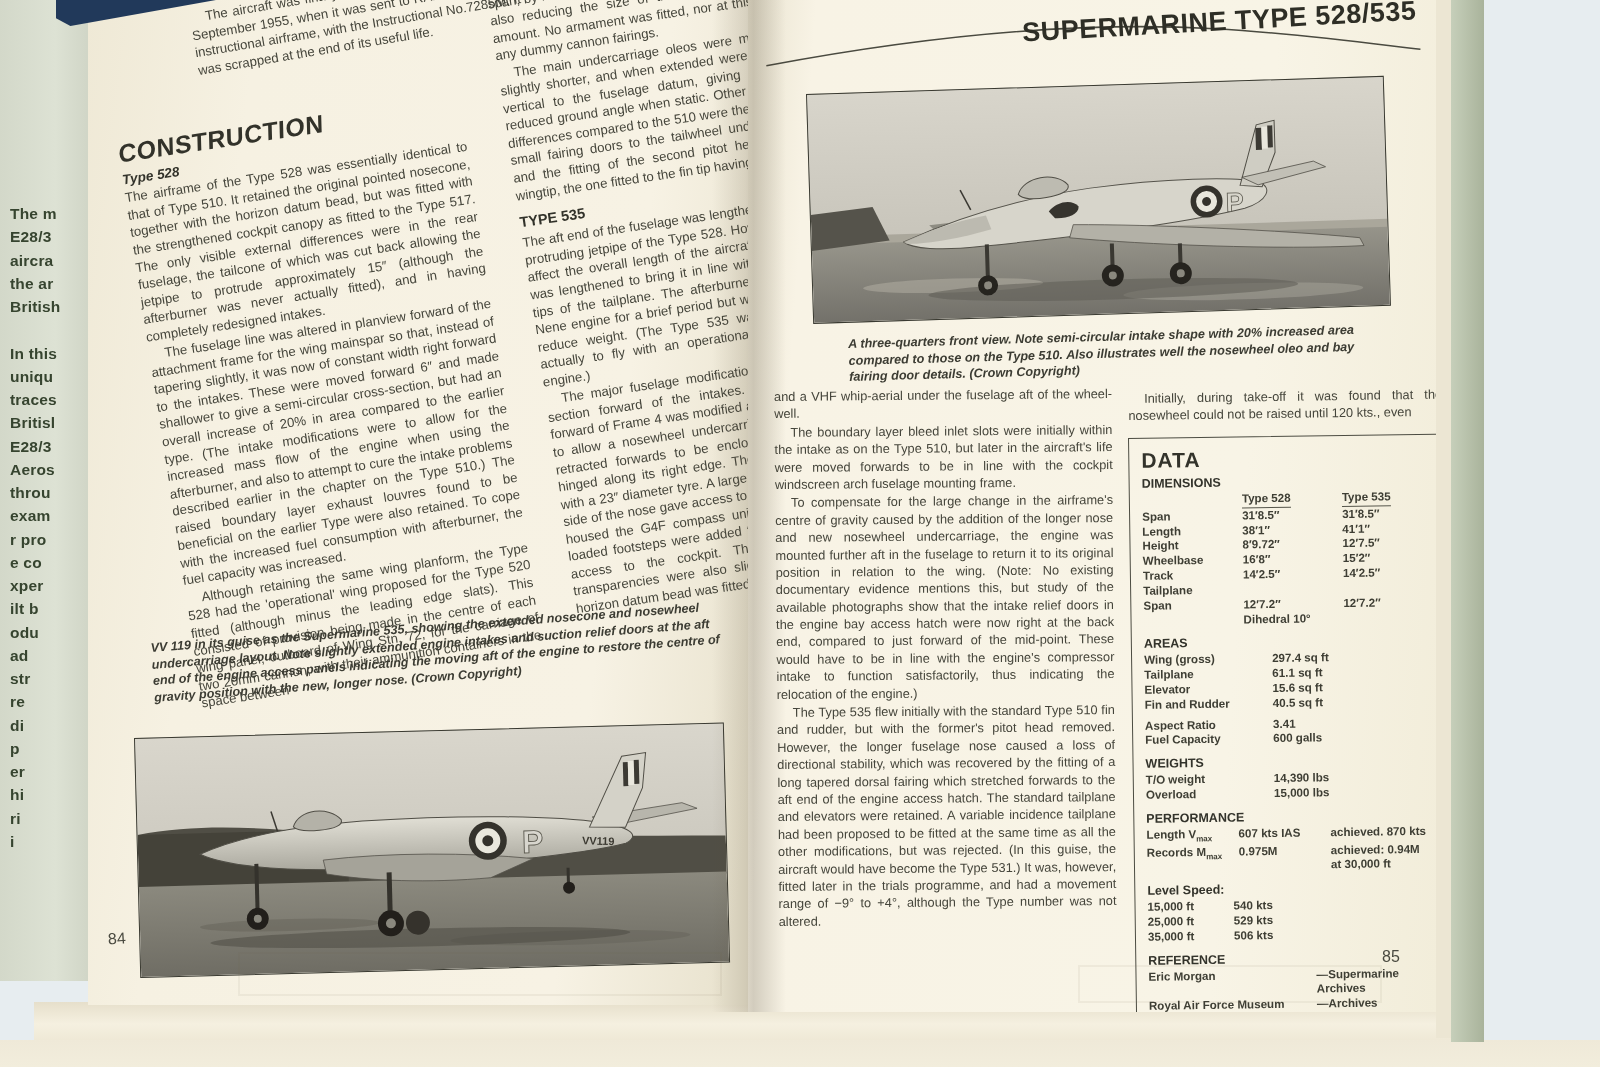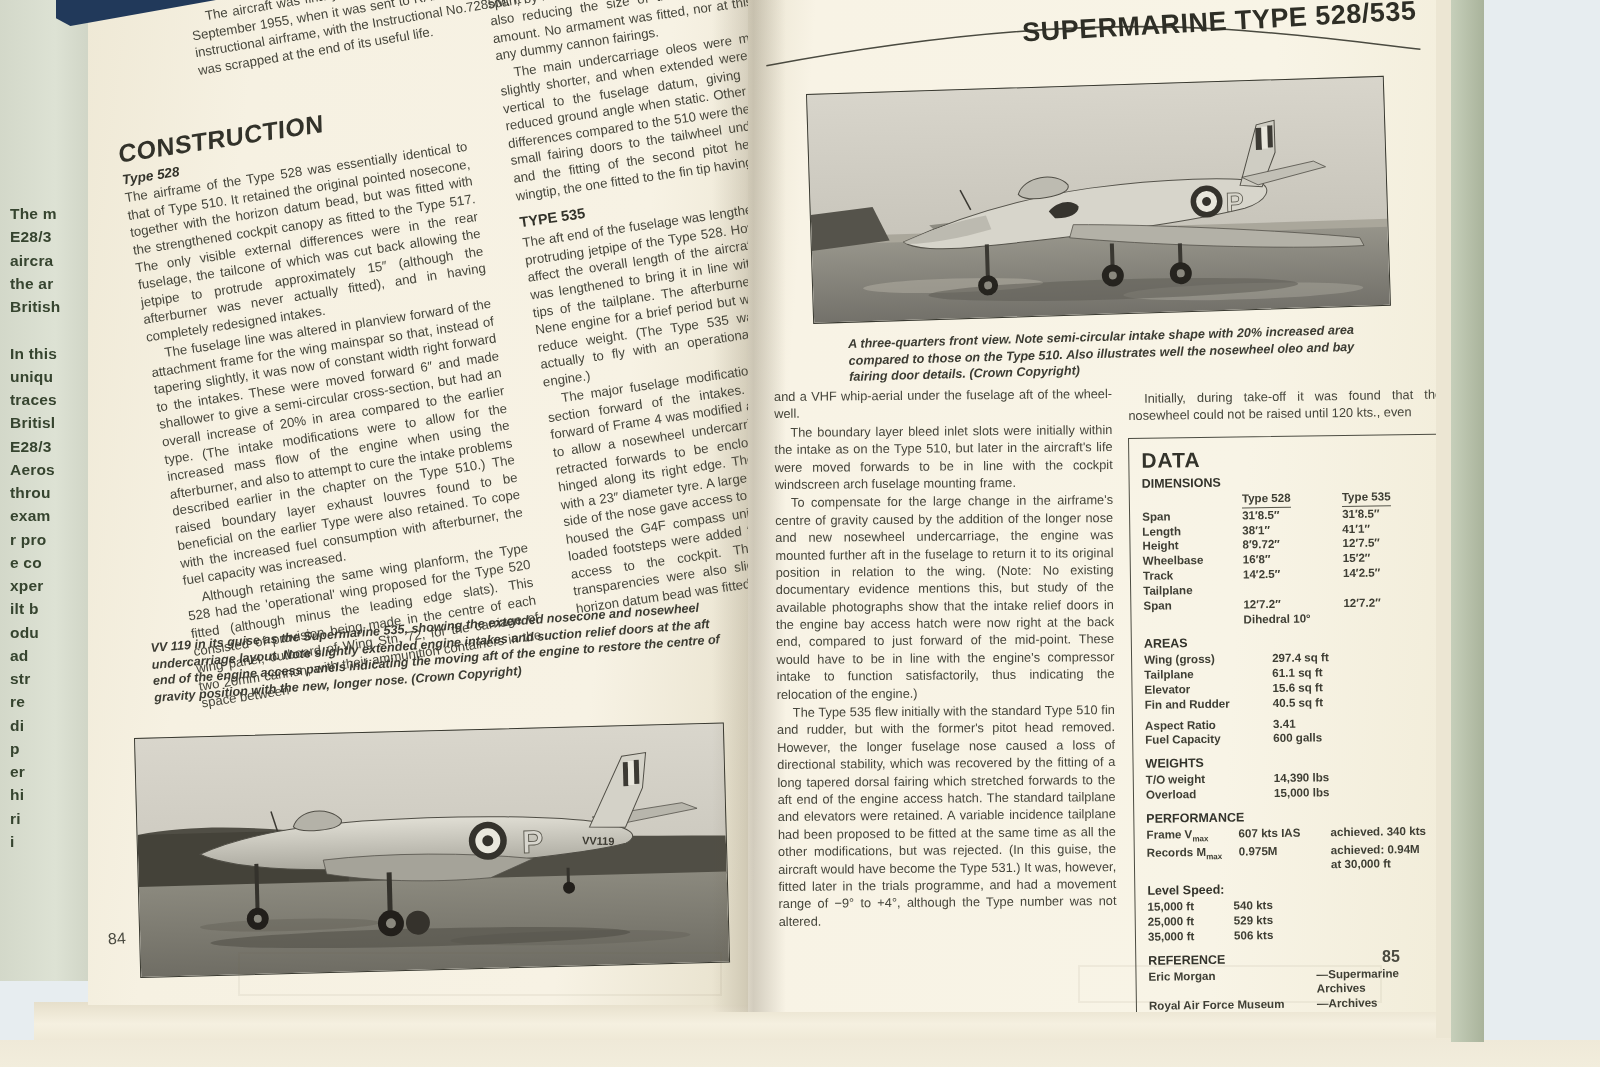--- a/index.html
+++ b/index.html
@@ -362,23 +362,23 @@
         <div class="alabel">T/O weight</div>
         <div class="aval">14,390 lbs</div>
       </div>
       <div class="arow">
         <div class="alabel">Overload</div>
         <div class="aval">15,000 lbs</div>
       </div>
 
       <div class="section-heading">PERFORMANCE</div>
       <div class="prow">
-        <div class="plabel"><span>Frame V</span><sub>max</sub></div>
+        <div class="plabel"><span>Length V</span><sub>max</sub></div>
         <div class="pval">607 kts IAS</div>
-        <div class="pach">achieved. 340 kts</div>
+        <div class="pach">achieved. 870 kts</div>
       </div>
       <div class="prow">
         <div class="plabel"><span>Records M</span><sub>max</sub></div>
         <div class="pval">0.975M</div>
         <div class="pach">achieved: 0.94M at 30,000 ft</div>
       </div>
 
       <div class="section-heading">Level Speed:</div>
       <div class="lrow">
         <div class="llabel">15,000 ft</div>
@@ -402,19 +402,19 @@
         <div class="rlabel">Royal Air Force Museum</div>
         <div class="rval">—Archives</div>
       </div>
       <div class="rrow">
         <div class="rlabel">Public Records Office</div>
         <div class="rval">—Avia files</div>
       </div>
 
     </div>
 
-    <div class="abs page-number" style="left:634px; top:948px;font-weight:bold;">85</div>
+    <div class="abs page-number" style="left:634px; top:948px;">85</div>
 
     <div class="ghost" style="left:330px; top:965px; width:300px; height:34px;"></div>
   </div>
 
   <div class="gutter-shadow"></div>
 </div>
 
 </body></html>

